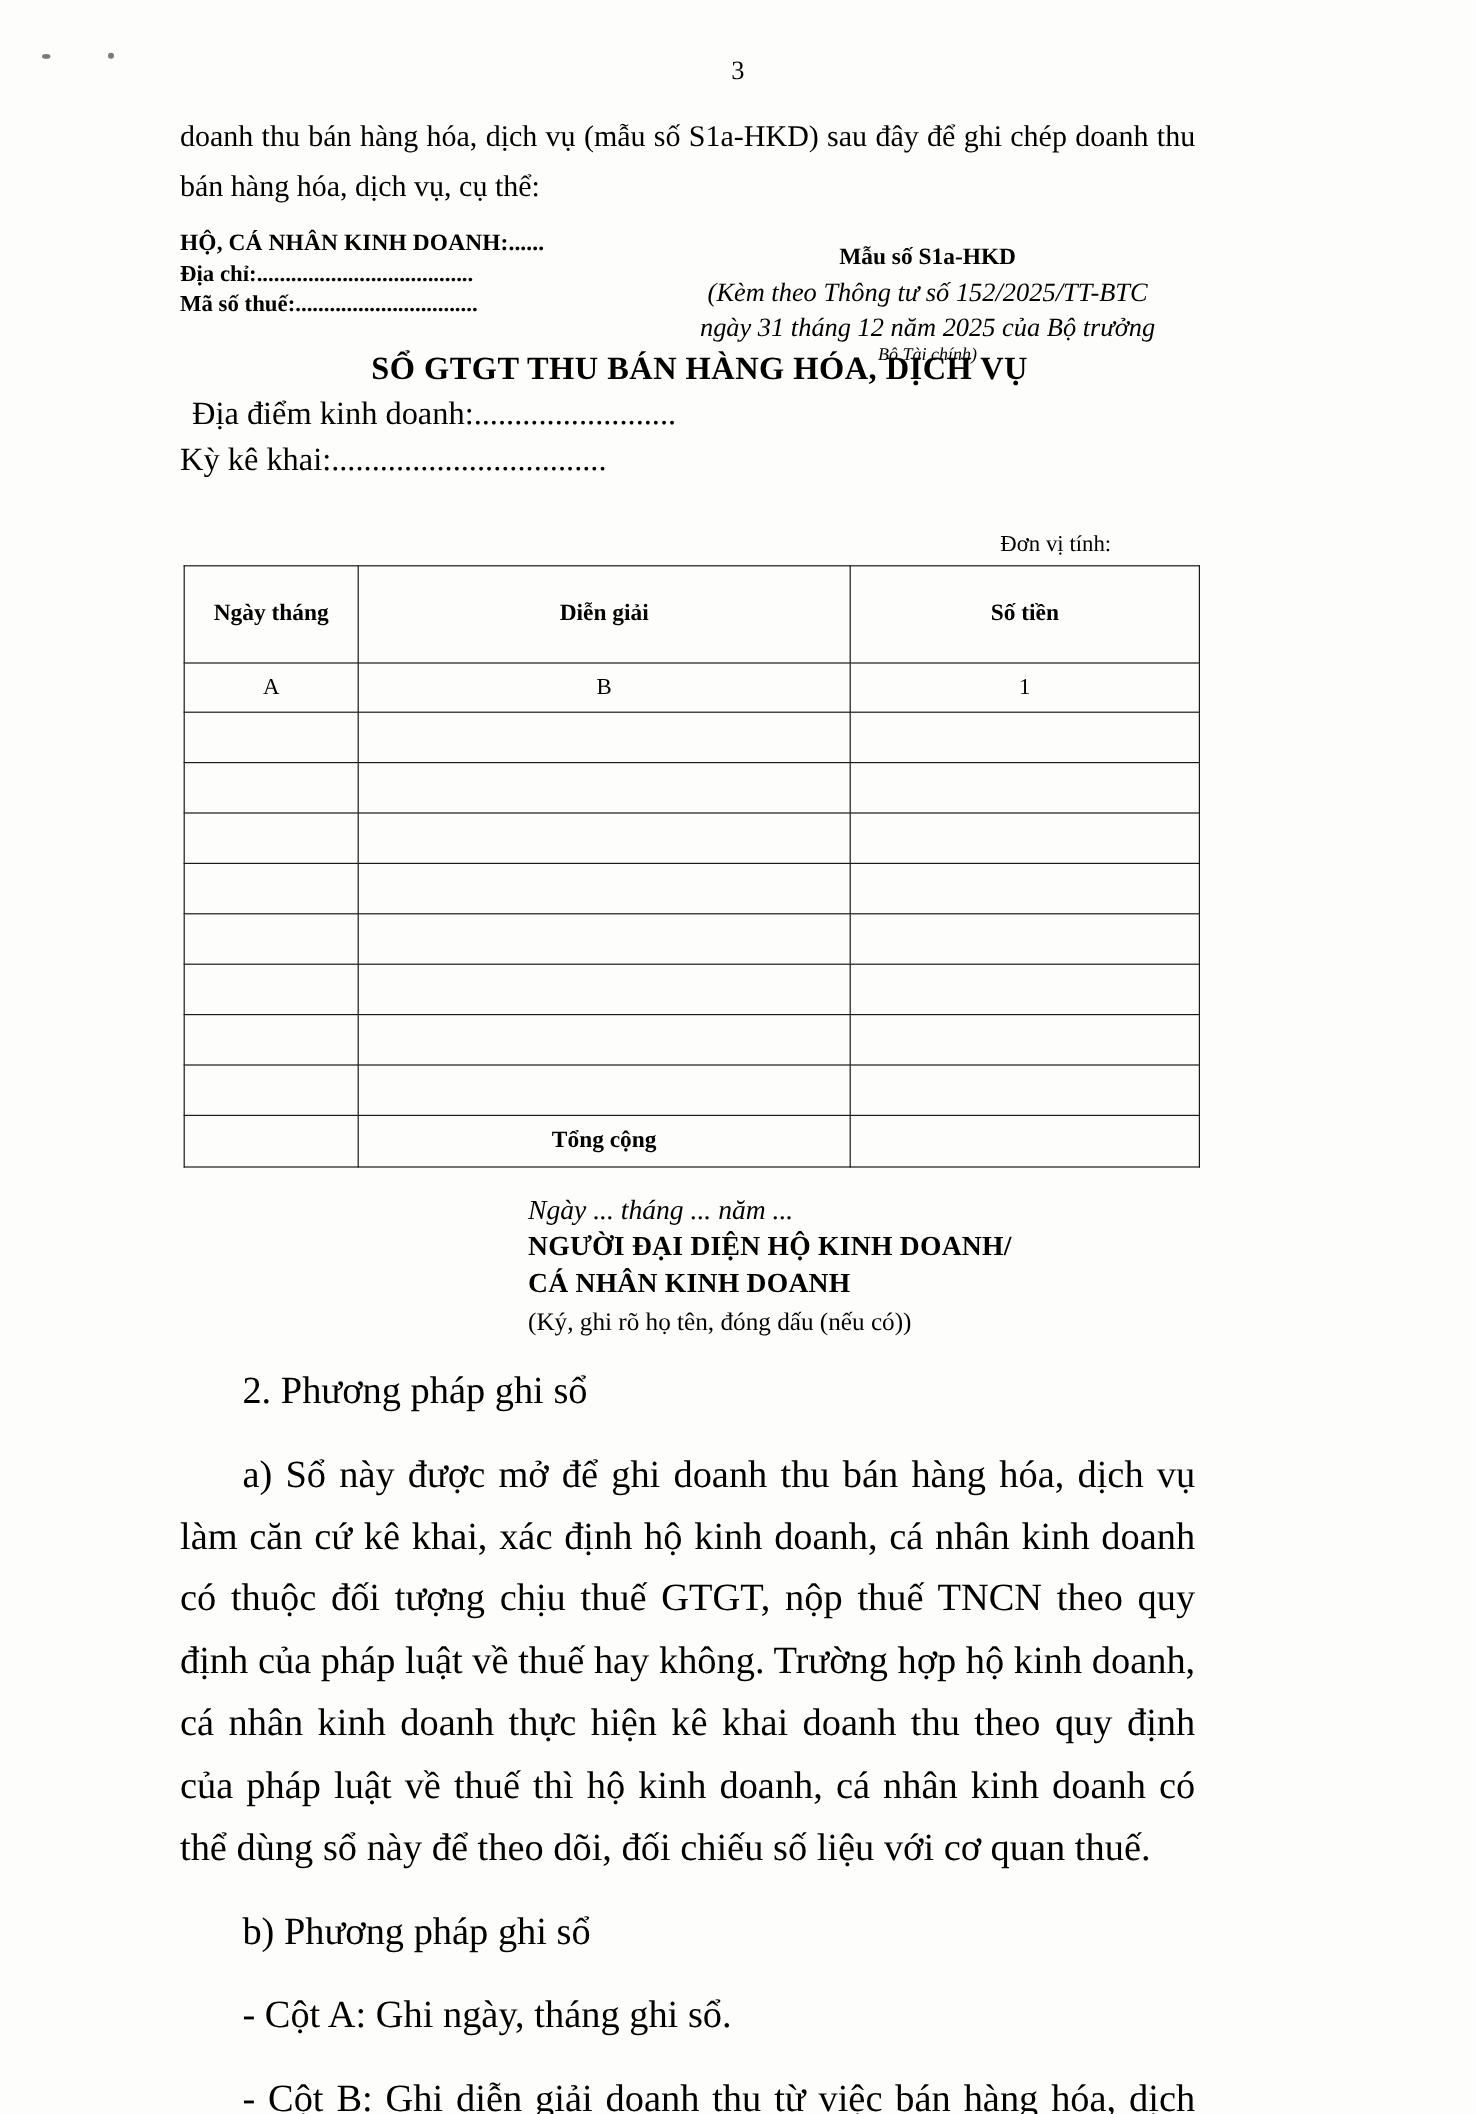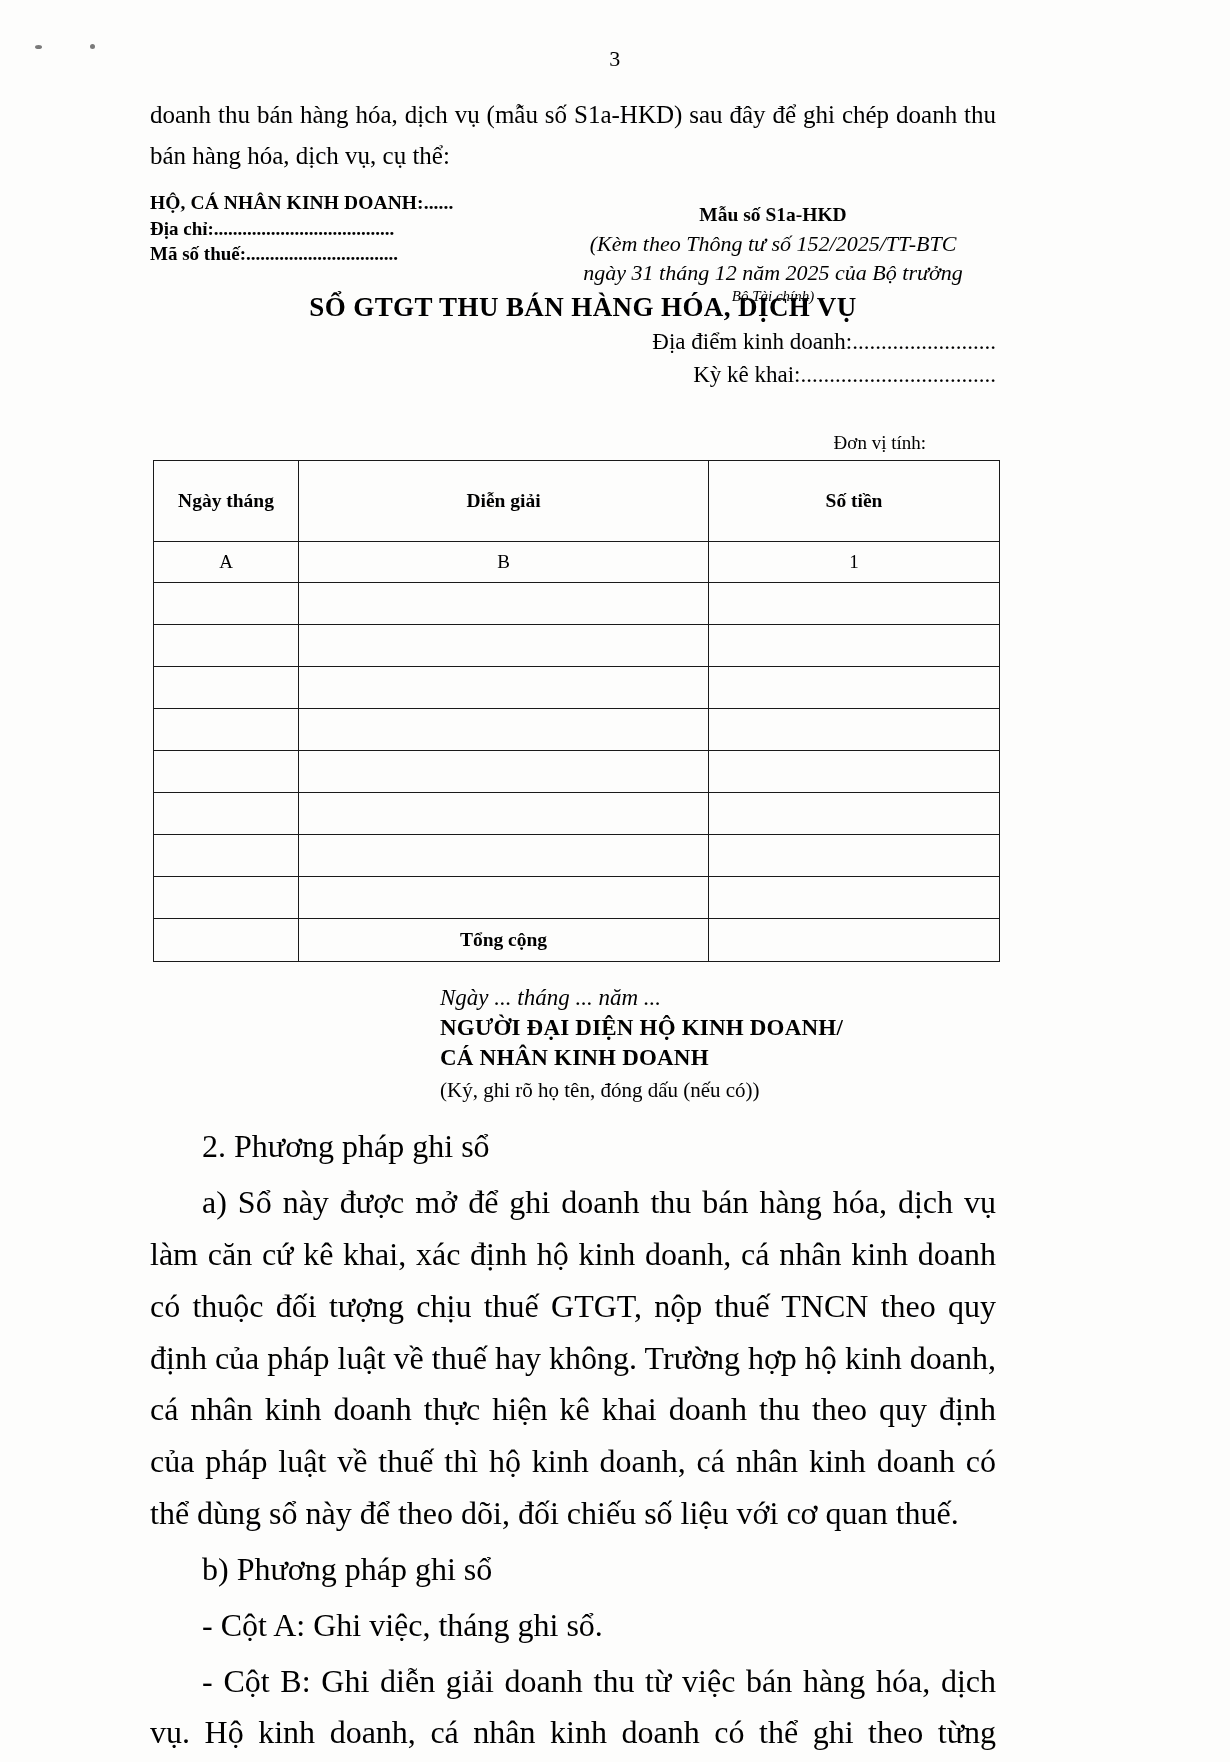--- a/index.html
+++ b/index.html
@@ -99,22 +99,22 @@
 
   .doc-title {
     text-align: center;
     font-weight: bold;
     font-size: 27px;
     letter-spacing: 0.4px;
     margin: 10px 0 2px 0;
     padding-left: 20px;
   }
   .sub-line {
-    text-align: right;
-    font-size: 23px;
+    text-align: left;
+    font-size: 27px;
     line-height: 1.45;
     padding-left: 10px;
   }
   .sub-line.indent2 { padding-left: 0px; }
 
   .unit-line {
     text-align: right;
     font-size: 19px;
     margin: 40px 70px 6px 0;
   }
@@ -188,21 +188,21 @@
     font-size: 32px;
     line-height: 1.62;
     margin: 0 0 2px 0;
     text-align: justify;
     text-justify: inter-word;
   }
   .body-sec p.ind {
     text-indent: 52px;
   }
   .body-sec p.gap {
-    margin-top: 4px;
+    margin-top: 18px;
   }
   .body-sec p.last-of-para {
     text-align: left;
   }
 </style>
 </head>
 <body>
 
 <div class="page">
 
@@ -306,19 +306,19 @@
       <div class="date">Ngày ... tháng ... năm ...</div>
       <div class="who">NGƯỜI ĐẠI DIỆN HỘ KINH DOANH/</div>
       <div class="who">CÁ NHÂN KINH DOANH</div>
       <div class="note">(Ký, ghi rõ họ tên, đóng dấu (nếu có))</div>
     </div>
 
     <div class="body-sec">
       <p class="ind">2. Phương pháp ghi sổ</p>
       <p class="ind gap">a) Sổ này được mở để ghi doanh thu bán hàng hóa, dịch vụ làm căn cứ kê khai, xác định hộ kinh doanh, cá nhân kinh doanh có thuộc đối tượng chịu thuế GTGT, nộp thuế TNCN theo quy định của pháp luật về thuế hay không. Trường hợp hộ kinh doanh, cá nhân kinh doanh thực hiện kê khai doanh thu theo quy định của pháp luật về thuế thì hộ kinh doanh, cá nhân kinh doanh có thể dùng sổ này để theo dõi, đối chiếu số liệu với cơ quan thuế.</p>
       <p class="ind gap last-of-para">b) Phương pháp ghi sổ</p>
-      <p class="ind gap last-of-para">- Cột A: Ghi việc, tháng ghi sổ.</p>
+      <p class="ind gap last-of-para">- Cột A: Ghi ngày, tháng ghi sổ.</p>
       <p class="ind gap">- Cột B: Ghi diễn giải doanh thu từ việc bán hàng hóa, dịch vụ. Hộ kinh doanh, cá nhân kinh doanh có thể ghi theo từng nghiệp vụ phát sinh hoặc theo định kỳ.</p>
       <p class="ind gap last-of-para">- Cột 1: Ghi số tiền bán hàng hóa, dịch vụ.</p>
     </div>
 
   </div>
 </div>
 
 </body></html>

